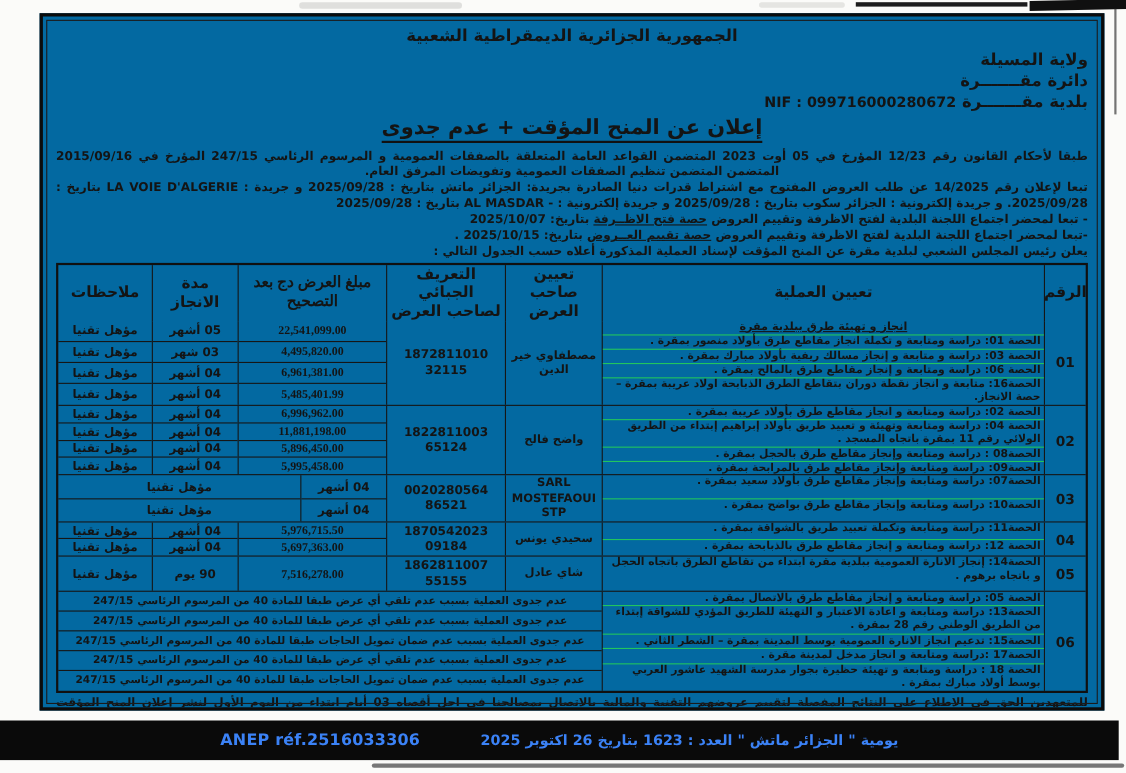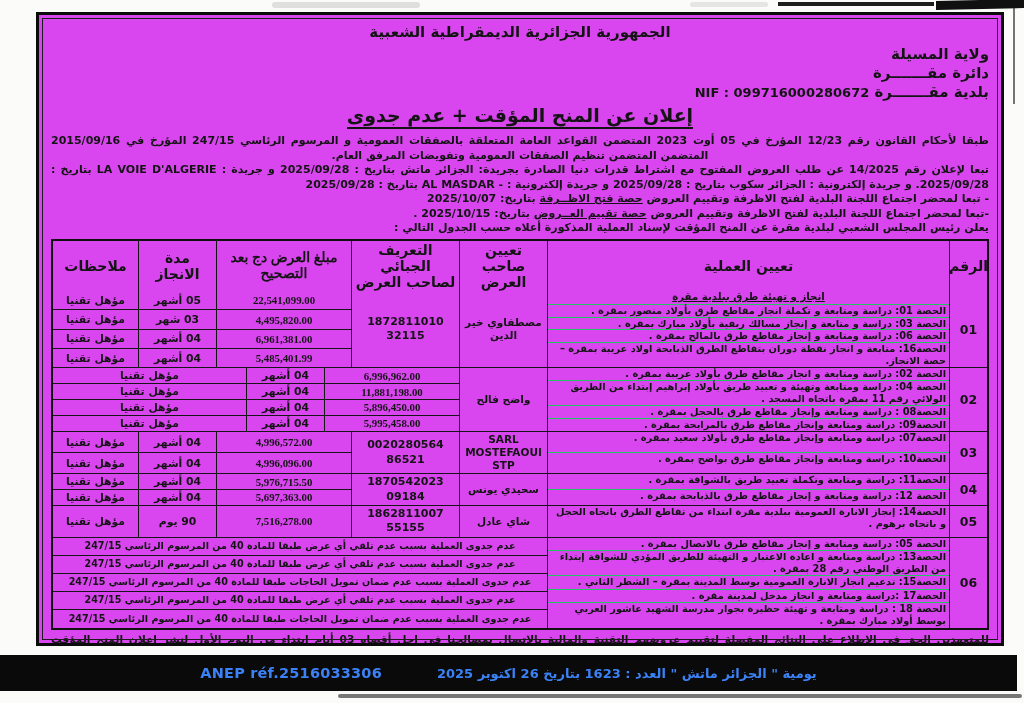--- a/index.html
+++ b/index.html
@@ -11,21 +11,21 @@
   .smudge-1 { left:272px; top:2px; width:148px; height:6px; background:#c9c9c6; opacity:.55; border-radius:3px; }
   .smudge-2 { left:690px; top:2px; width:78px; height:5px; background:#cfcfcc; opacity:.5; border-radius:3px; }
   .top-underline { left:778px; top:2px; width:156px; height:4px; background:#1d1d1d; }
   .corner-mark { left:936px; top:0; width:88px; height:9px; background:#101010; transform:skewY(-1.2deg); }
   .right-line { left:1013px; top:8px; width:2px; height:96px; background:#3a3a3a; opacity:.7; }
   .bottom-smudge { left:338px; top:694px; width:684px; height:4px; background:#4b4b4b; opacity:.75; border-radius:2px; }
 
   
   .doc-frame {
     position:absolute; left:36px; top:12px; width:968px; height:634px;
-    background:#d946ef; border:3px solid #0b0b0b; outline:1px solid #1b1b1b; outline-offset:-7px;
+    background:#0369a1; border:3px solid #0b0b0b; outline:1px solid #1b1b1b; outline-offset:-7px;
     padding:8px 12px 4px 12px; direction:rtl; overflow:hidden;
   }
   .republic { text-align:center; font-weight:bold; font-size:15px; margin-bottom:4px; }
   .org-block { text-align:right; font-weight:bold; font-size:15px; line-height:1.25; }
   .org-block .nif { font-size:13px; }
   .doc-title { text-align:center; font-weight:bold; font-size:19px; margin:3px auto 5px auto; width:max-content; max-width:95%; border-bottom:2.5px solid #111; padding-bottom:1px; }
 
   .intro { font-size:11px; font-weight:bold; line-height:1.32; }
   .intro p { margin:0; text-align:right; }
   .p-just { text-align:justify !important; text-align-last:center; }
@@ -145,20 +145,21 @@
         </div>
         <div class="group-row">
           <div class="c-num">02</div>
           <div class="c-op">
             <div class="op-line">الحصة 02: دراسة ومتابعة و انجاز مقاطع طرق بأولاد عريبة بمقرة .</div>
             <div class="op-line">الحصة 04: دراسة ومتابعة وتهيئة و تعبيد طريق بأولاد إبراهيم إبتداء من الطريق الولائي رقم 11 بمقرة باتجاه المسجد .</div>
             <div class="op-line">الحصة08 : دراسة ومتابعة وإنجاز مقاطع طرق بالحجل بمقرة .</div>
             <div class="op-line">الحصة09: دراسة ومتابعة وإنجاز مقاطع طرق بالمرابحة بمقرة .</div>
           </div>
           <div class="c-bidder">واضح فالح</div>
+          <div class="c-nif">1822811003 65124</div>
           <div class="sub-col c-amount">
             <div>6,996,962.00</div>
             <div>11,881,198.00</div>
             <div>5,896,450.00</div>
             <div>5,995,458.00</div>
           </div>
           <div class="sub-col c-dur">
             <div>04 أشهر</div>
             <div>04 أشهر</div>
             <div>04 أشهر</div>
@@ -172,24 +173,20 @@
           </div>
         </div>
         <div class="group-row">
           <div class="c-num">03</div>
           <div class="c-op">
             <div class="op-line">الحصة07: دراسة ومتابعة وإنجاز مقاطع طرق بأولاد سعيد بمقرة .</div>
             <div class="op-line">الحصة10: دراسة ومتابعة وإنجاز مقاطع طرق بواضح بمقرة .</div>
           </div>
           <div class="c-bidder">SARL MOSTEFAOUI STP</div>
           <div class="c-nif">0020280564 86521</div>
-          <div class="sub-col c-amount">
-            <div>4,996,572.00</div>
-            <div>4,996,096.00</div>
-          </div>
           <div class="sub-col c-dur">
             <div>04 أشهر</div>
             <div>04 أشهر</div>
           </div>
           <div class="sub-col c-note">
             <div>مؤهل تقنيا</div>
             <div>مؤهل تقنيا</div>
           </div>
         </div>
         <div class="group-row">

